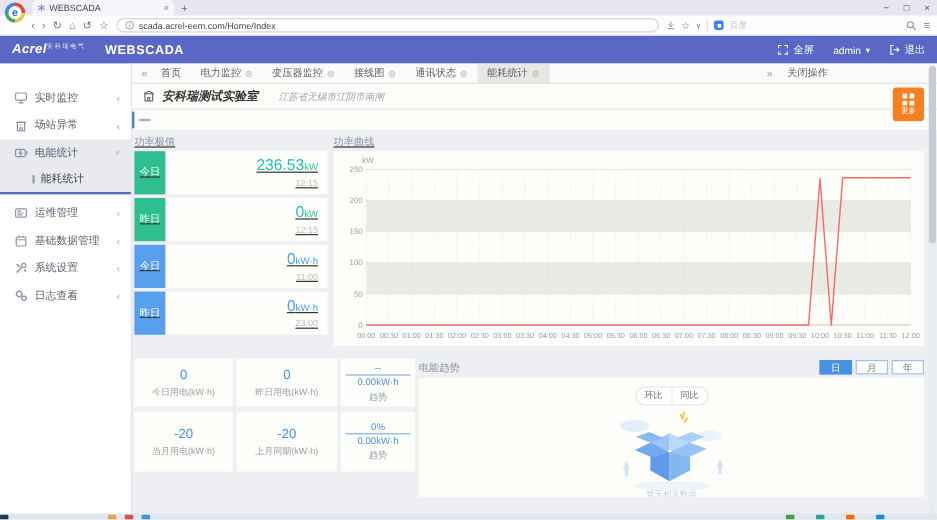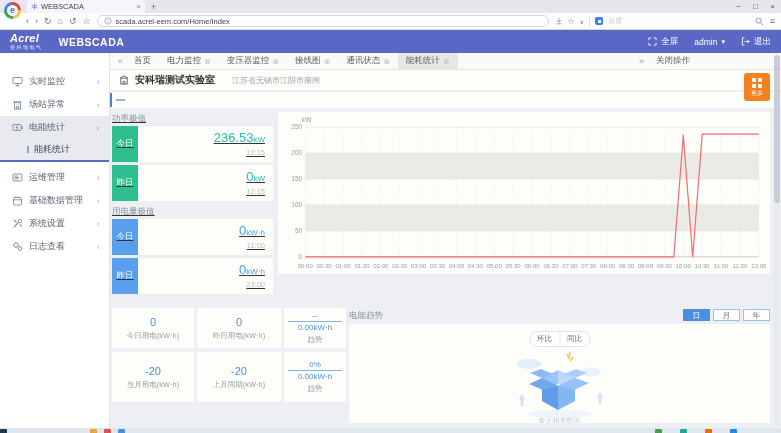--- a/index.html
+++ b/index.html
@@ -31,21 +31,21 @@
   .tb-right { display:flex; align-items:center; gap:5px; color:#6f737a; font-size:8px; }
   .vdiv { width:1px; height:10px; background:#ddd; }
   .engine-ico { width:8px; height:8px; border-radius:2px; background:#3d7df5; position:relative; }
   .engine-ico::after { content:""; position:absolute; left:2.5px; top:2.5px; width:3px; height:3px; background:#fff; }
   .engine-label { color:#c3c6cc; font-size:7px; }
   .tb-far { margin-left:auto; display:flex; align-items:center; gap:6px; color:#6f737a; }
 
   
   .appheader { position:absolute; left:0; top:30px; right:0; height:23px; background:#5a67c4;
     display:flex; align-items:center; padding:0 10px; color:#fff; }
-  .brand { display:flex; flex-direction:column; line-height:1; }
+  .brand { display:flex; flex-direction:row; line-height:1; }
   .brand-top { font-size:11px; font-weight:bold; font-style:italic; letter-spacing:.3px; }
   .brand-sub { font-size:5px; letter-spacing:1.5px; opacity:.85; margin-top:1px; }
   .product { margin-left:16px; font-weight:bold; font-size:10.5px; letter-spacing:.5px; }
   .hright { margin-left:auto; display:flex; align-items:center; gap:16px; font-size:8.5px; }
   .hitem { display:flex; align-items:center; gap:4px; }
 
   
   .sidebar { position:absolute; left:0; top:53px; width:110px; bottom:5px; background:#fff;
     border-right:1px solid #e2e4e9; padding-top:17px; }
   .side-item { height:23px; display:flex; align-items:center; gap:6px; padding:0 9px 0 12px;
@@ -59,21 +59,21 @@
   
   .main { position:absolute; left:110px; top:53px; right:0; bottom:5px; background:#edeff3; overflow:hidden; }
   .tabbar { height:17px; background:#fafafa; border-bottom:1px solid #e3e3e3; display:flex; align-items:center;
     padding:0 5px; color:#5a5f66; font-size:8.5px; }
   .tab-arrow { color:#9aa0a8; font-size:9px; padding:0 3px; }
   .mtab { height:16px; display:flex; align-items:center; gap:3px; padding:0 8px; white-space:nowrap; }
   .mtab.active { background:#e7e7e4; }
   .mtab .closex { color:#b9bec6; font-size:8px; }
   .tabbar-right { margin-left:auto; margin-right:86px; display:flex; align-items:center; gap:9px; }
 
-  .stationbar { height:20px; background:#fdfdf9; display:flex; align-items:center; gap:6px; padding:0 9px; }
+  .stationbar { height:20px; background:#fdfdf9; display:flex; align-items:center; gap:6px; padding:0 9px;font-style:italic; }
   .station-name { font-size:10px; font-weight:bold; color:#333; }
   .station-loc { font-size:8px; color:#a0a4ab; margin-left:11px; }
 
   .orange-btn { position:absolute; right:11px; top:20px; width:26px; height:28px; background:#f5801f;
     border-radius:3px; z-index:5; display:flex; flex-direction:column; align-items:center; justify-content:center; gap:2px; }
   .grid-ico { width:10px; height:10px; display:grid; grid-template-columns:4px 4px; grid-template-rows:4px 4px; gap:2px; }
   .grid-ico i { background:#fff; border-radius:1px; }
   .orange-btn .lbl { color:#fff; font-size:6px; line-height:6px; }
 
   .indicator-row { margin-top:2px; height:16px; background:#fdfdf9; position:relative; }
@@ -375,39 +375,39 @@
               </div>
             </div>
             <div class="stat-card">
               <div class="badge" style="background: rgb(47, 190, 143);">昨日</div>
               <div class="card-body">
                 <div class="cval" style="color: rgb(38, 191, 174);"><span>0</span><span class="unit">kW</span></div>
                 <div class="ctime">12:15</div>
               </div>
             </div>
           </div>
-        <div class="panel-title" style="margin-top:4px;">用电量极值</div>
         <div id="energy-cards">
             <div class="stat-card">
               <div class="badge" style="background: rgb(88, 160, 238);">今日</div>
               <div class="card-body">
                 <div class="cval" style="color: rgb(74, 159, 240);"><span>0</span><span class="unit">kW·h</span></div>
                 <div class="ctime">11:00</div>
               </div>
             </div>
             <div class="stat-card">
               <div class="badge" style="background: rgb(88, 160, 238);">昨日</div>
               <div class="card-body">
                 <div class="cval" style="color: rgb(74, 159, 240);"><span>0</span><span class="unit">kW·h</span></div>
                 <div class="ctime">23:00</div>
               </div>
             </div>
           </div>
       </div>
       <div class="rightcol">
+        <div class="panel-title">功率曲线</div>
         <div class="chart-panel">
             <svg id="curve-svg" viewBox="0 0 487 160" preserveAspectRatio="none">
               <rect x="27" y="91.8" width="449" height="25.60000000000001" fill="#ebebe5"></rect>
               <rect x="27" y="40.599999999999994" width="449" height="25.60000000000001" fill="#ebebe5"></rect>
               <line x1="27" y1="143" x2="476" y2="143" stroke="#e4e4de" stroke-width="0.7"></line>
               <text x="24" y="145.2" font-size="6.5" fill="#9aa0a8" text-anchor="end">0</text>
               <line x1="27" y1="117.4" x2="476" y2="117.4" stroke="#e4e4de" stroke-width="0.7"></line>
               <text x="24" y="119.60000000000001" font-size="6.5" fill="#9aa0a8" text-anchor="end">50</text>
               <line x1="27" y1="91.8" x2="476" y2="91.8" stroke="#e4e4de" stroke-width="0.7"></line>
               <text x="24" y="94" font-size="6.5" fill="#9aa0a8" text-anchor="end">100</text>

